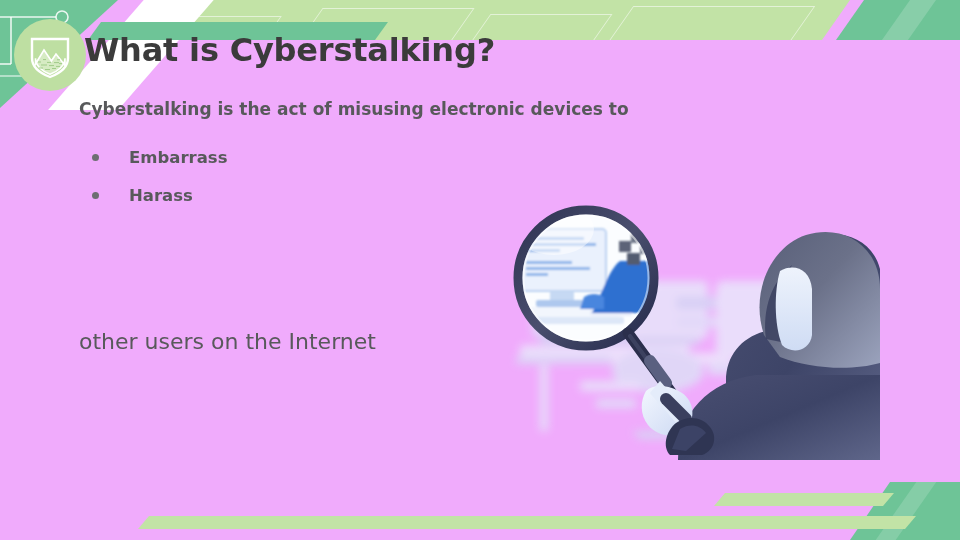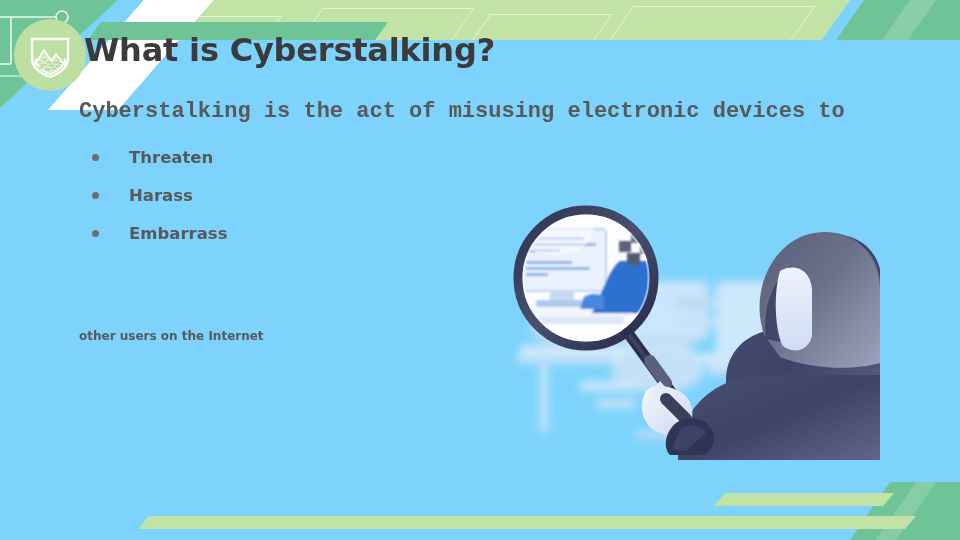--- a/index.html
+++ b/index.html
@@ -2,21 +2,21 @@
 <html><head>
 <meta charset="utf-8">
 <title>Slide</title>
 <style>
   html,body{margin:0;padding:0;background:#ffffff;}
   body{
     width:960px;height:540px;overflow:hidden;position:relative;
     font-family:"DejaVu Sans","Liberation Sans",sans-serif;
     background:#ffffff;
   }
-  .slide{position:absolute;inset:0;background:#7dd3fc;overflow:hidden;}
+  .slide{position:absolute;inset:0;background:#f0abfc;overflow:hidden;}
 
   
   .deco-top{position:absolute;left:0;top:0;width:960px;height:110px;overflow:hidden;pointer-events:none;}
 
   
   .tri-left{
     position:absolute;left:0;top:0;width:118px;height:108px;
     background:#6ec497;
     clip-path:polygon(0 0, 118px 0, 0 108px);
   }
@@ -68,32 +68,32 @@
   
   .title{
     position:absolute;left:84px;top:31px;width:700px;
     font-size:32px;font-weight:bold;color:#3b3b3b;
     letter-spacing:-.2px;white-space:nowrap;
   }
 
   
   .lead{
     position:absolute;left:79px;top:99px;
-    font-size:22px;font-weight:bold;color:#58595b;white-space:nowrap;font-family:Liberation Mono, monospace;
+    font-size:17px;font-weight:bold;color:#58595b;white-space:nowrap;
   }
   .bullets{position:absolute;left:79px;top:138px;width:420px;}
   .bullet{display:flex;align-items:center;height:38px;}
   .dot{
     width:7px;height:7px;border-radius:50%;background:#6d6e71;
     margin-left:13px;margin-right:30px;flex:0 0 auto;
   }
   .bullet-label{font-size:16.5px;font-weight:bold;color:#58595b;white-space:nowrap;}
   .tail{
     position:absolute;left:79px;top:329px;
-    font-size:12px;font-weight:bold;color:#58595b;white-space:nowrap;
+    font-size:22px;font-weight:normal;color:#58595b;white-space:nowrap;
   }
 
   
   .illus{position:absolute;left:480px;top:185px;width:400px;height:275px;}
 
   
   .deco-bot{position:absolute;left:0;bottom:0;width:960px;height:70px;overflow:hidden;pointer-events:none;}
   .bot-long{
     position:absolute;left:138px;bottom:11px;width:740px;height:13px;
     background:#c2e3a6;
@@ -177,29 +177,25 @@
     </svg>
   </div>
 
   <div class="title">What is Cyberstalking?</div>
 
   <div class="lead">Cyberstalking is the act of misusing electronic devices to</div>
 
   <div class="bullets">
     <div class="bullet">
       <span class="dot"></span>
-      <span class="bullet-label">Threaten</span>
+      <span class="bullet-label">Embarrass</span>
     </div>
     <div class="bullet">
       <span class="dot"></span>
       <span class="bullet-label">Harass</span>
-    </div>
-    <div class="bullet">
-      <span class="dot"></span>
-      <span class="bullet-label">Embarrass</span>
     </div>
   </div>
 
   <div class="tail">other users on the Internet</div>
 
   <div class="illus">
     <svg viewBox="0 0 400 275" width="400" height="275">
       <defs>
         <linearGradient id="hoodG" x1="0" y1="0" x2="1" y2="1">
           <stop offset="0" stop-color="#585f79"></stop>

